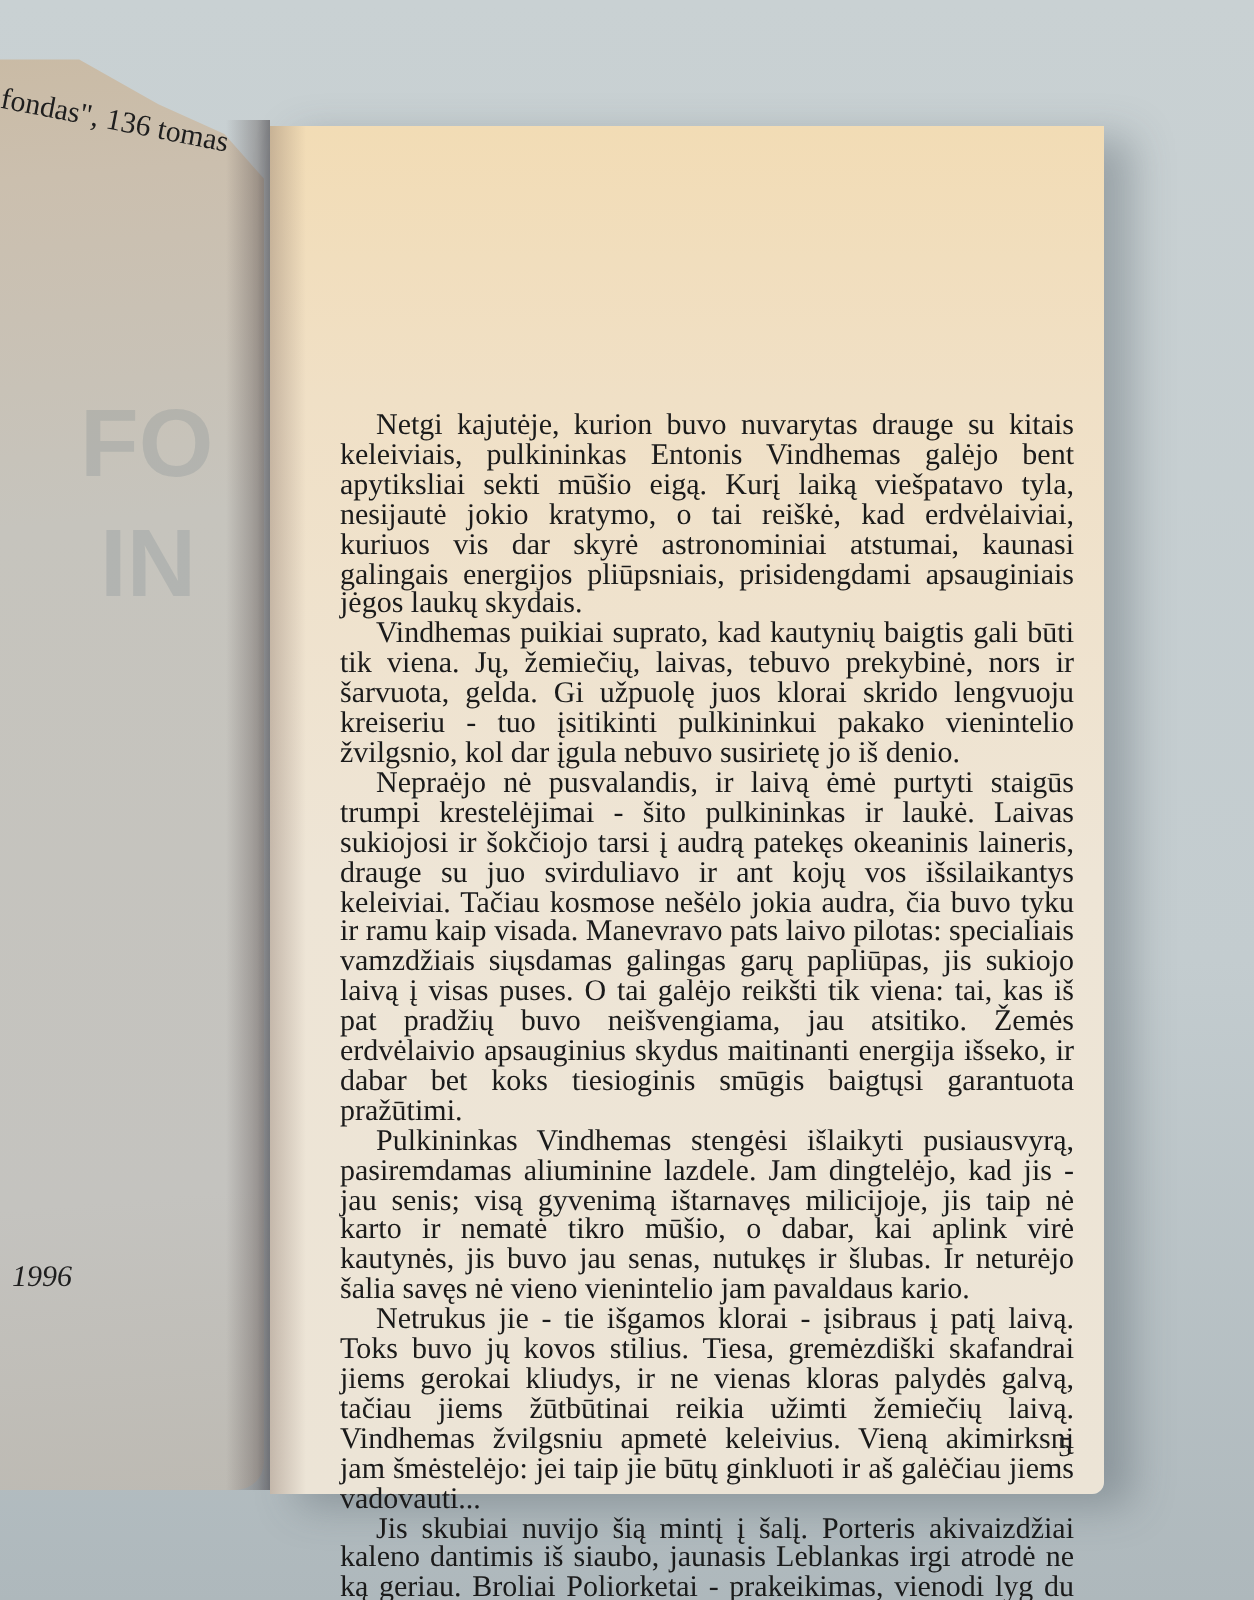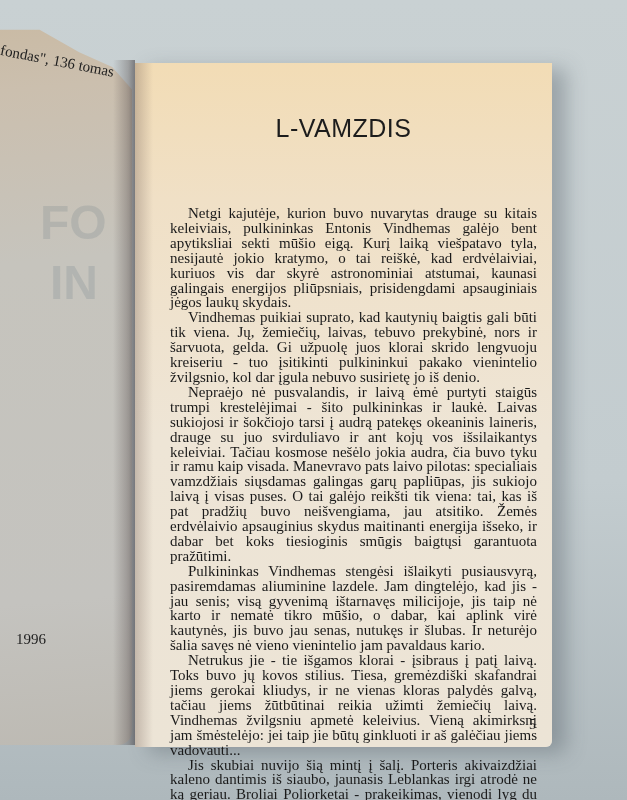--- a/index.html
+++ b/index.html
@@ -19,21 +19,21 @@
     background: linear-gradient(90deg, rgba(0,0,0,0) 0%, rgba(80,70,70,0.35) 70%, rgba(60,55,60,0.55) 100%);
   }
   .running-head {
     position:absolute; left:2px; top:42px; font-size:15px; color:#1e1e1e;
     transform: rotate(11deg); transform-origin:left top; white-space:nowrap;
   }
   .ghost-text {
     position:absolute; font-family:"Liberation Sans", sans-serif; font-weight:bold;
     color:rgba(90,110,120,0.18); font-size:48px;
   }
-  .year { position:absolute; left:16px; top:631px; font-size:15px; color:#1e1e1e; }
+  .year { position:absolute; left:6px; top:631px; font-size:15px; color:#1e1e1e;font-style:italic; }
   .right-page {
     position:absolute; left:135px; top:63px; width:417px; height:684px;
     background: linear-gradient(180deg, #f2dcb5 0%, #f0e0c6 20%, #eee5d6 55%, #ece4d6 100%);
     border-bottom-right-radius:6px;
     box-shadow: 14px 6px 20px rgba(70,80,90,0.35);
   }
   .right-page::before {
     content:""; position:absolute; left:0; top:0; width:18px; height:100%;
     background: linear-gradient(90deg, rgba(120,100,90,0.35), rgba(0,0,0,0));
   }
@@ -53,21 +53,20 @@
 
 <div class="left-page">
   <div class="running-head">fondas", 136 tomas</div>
   <div class="ghost-text" style="left:40px;top:195px;">FO</div>
   <div class="ghost-text" style="left:50px;top:255px;">IN</div>
   <div class="year">1996</div>
 </div>
 <div class="left-shadow"></div>
 
 <div class="right-page">
-  <div class="chapter-title">L-VAMZDIS</div>
   <div class="body-text">
     <p>Netgi kajutėje, kurion buvo nuvarytas drauge su kitais keleiviais, pulkininkas Entonis Vindhemas galėjo bent apytiksliai sekti mūšio eigą. Kurį laiką viešpatavo tyla, nesijautė jokio kratymo, o tai reiškė, kad erdvėlaiviai, kuriuos vis dar skyrė astronominiai atstumai, kaunasi galingais energijos pliūpsniais, prisidengdami apsauginiais jėgos laukų skydais.</p>
     <p>Vindhemas puikiai suprato, kad kautynių baigtis gali būti tik viena. Jų, žemiečių, laivas, tebuvo prekybinė, nors ir šarvuota, gelda. Gi užpuolę juos klorai skrido lengvuoju kreiseriu - tuo įsitikinti pulkininkui pakako vienintelio žvilgsnio, kol dar įgula nebuvo susirietę jo iš denio.</p>
     <p>Nepraėjo nė pusvalandis, ir laivą ėmė purtyti staigūs trumpi krestelėjimai - šito pulkininkas ir laukė. Laivas sukiojosi ir šokčiojo tarsi į audrą patekęs okeaninis laineris, drauge su juo svirduliavo ir ant kojų vos išsilaikantys keleiviai. Tačiau kosmose nešėlo jokia audra, čia buvo tyku ir ramu kaip visada. Manevravo pats laivo pilotas: specialiais vamzdžiais siųsdamas galingas garų papliūpas, jis sukiojo laivą į visas puses. O tai galėjo reikšti tik viena: tai, kas iš pat pradžių buvo neišvengiama, jau atsitiko. Žemės erdvėlaivio apsauginius skydus maitinanti energija išseko, ir dabar bet koks tiesioginis smūgis baigtųsi garantuota pražūtimi.</p>
     <p>Pulkininkas Vindhemas stengėsi išlaikyti pusiausvyrą, pasiremdamas aliuminine lazdele. Jam dingtelėjo, kad jis - jau senis; visą gyvenimą ištarnavęs milicijoje, jis taip nė karto ir nematė tikro mūšio, o dabar, kai aplink virė kautynės, jis buvo jau senas, nutukęs ir šlubas. Ir neturėjo šalia savęs nė vieno vienintelio jam pavaldaus kario.</p>
     <p>Netrukus jie - tie išgamos klorai - įsibraus į patį laivą. Toks buvo jų kovos stilius. Tiesa, gremėzdiški skafandrai jiems gerokai kliudys, ir ne vienas kloras palydės galvą, tačiau jiems žūtbūtinai reikia užimti žemiečių laivą. Vindhemas žvilgsniu apmetė keleivius. Vieną akimirksnį jam šmėstelėjo: jei taip jie būtų ginkluoti ir aš galėčiau jiems vadovauti...</p>
     <p>Jis skubiai nuvijo šią mintį į šalį. Porteris akivaizdžiai kaleno dantimis iš siaubo, jaunasis Leblankas irgi atrodė ne ką geriau. Broliai Poliorketai - prakeikimas, vienodi lyg du vandens lašai, neįmanoma atskirti - tūnojo susirietę kampe ir kuždėjosi tik tarpusavyje. Visai kas kita - Mulenas. Jis sėdėjo visiškai tiesus, veide nesimatė nė ženklo nei baimės, nei bet kokios kitos emoci-</p>
   </div>
   <div class="page-number">5</div>
 </div>

